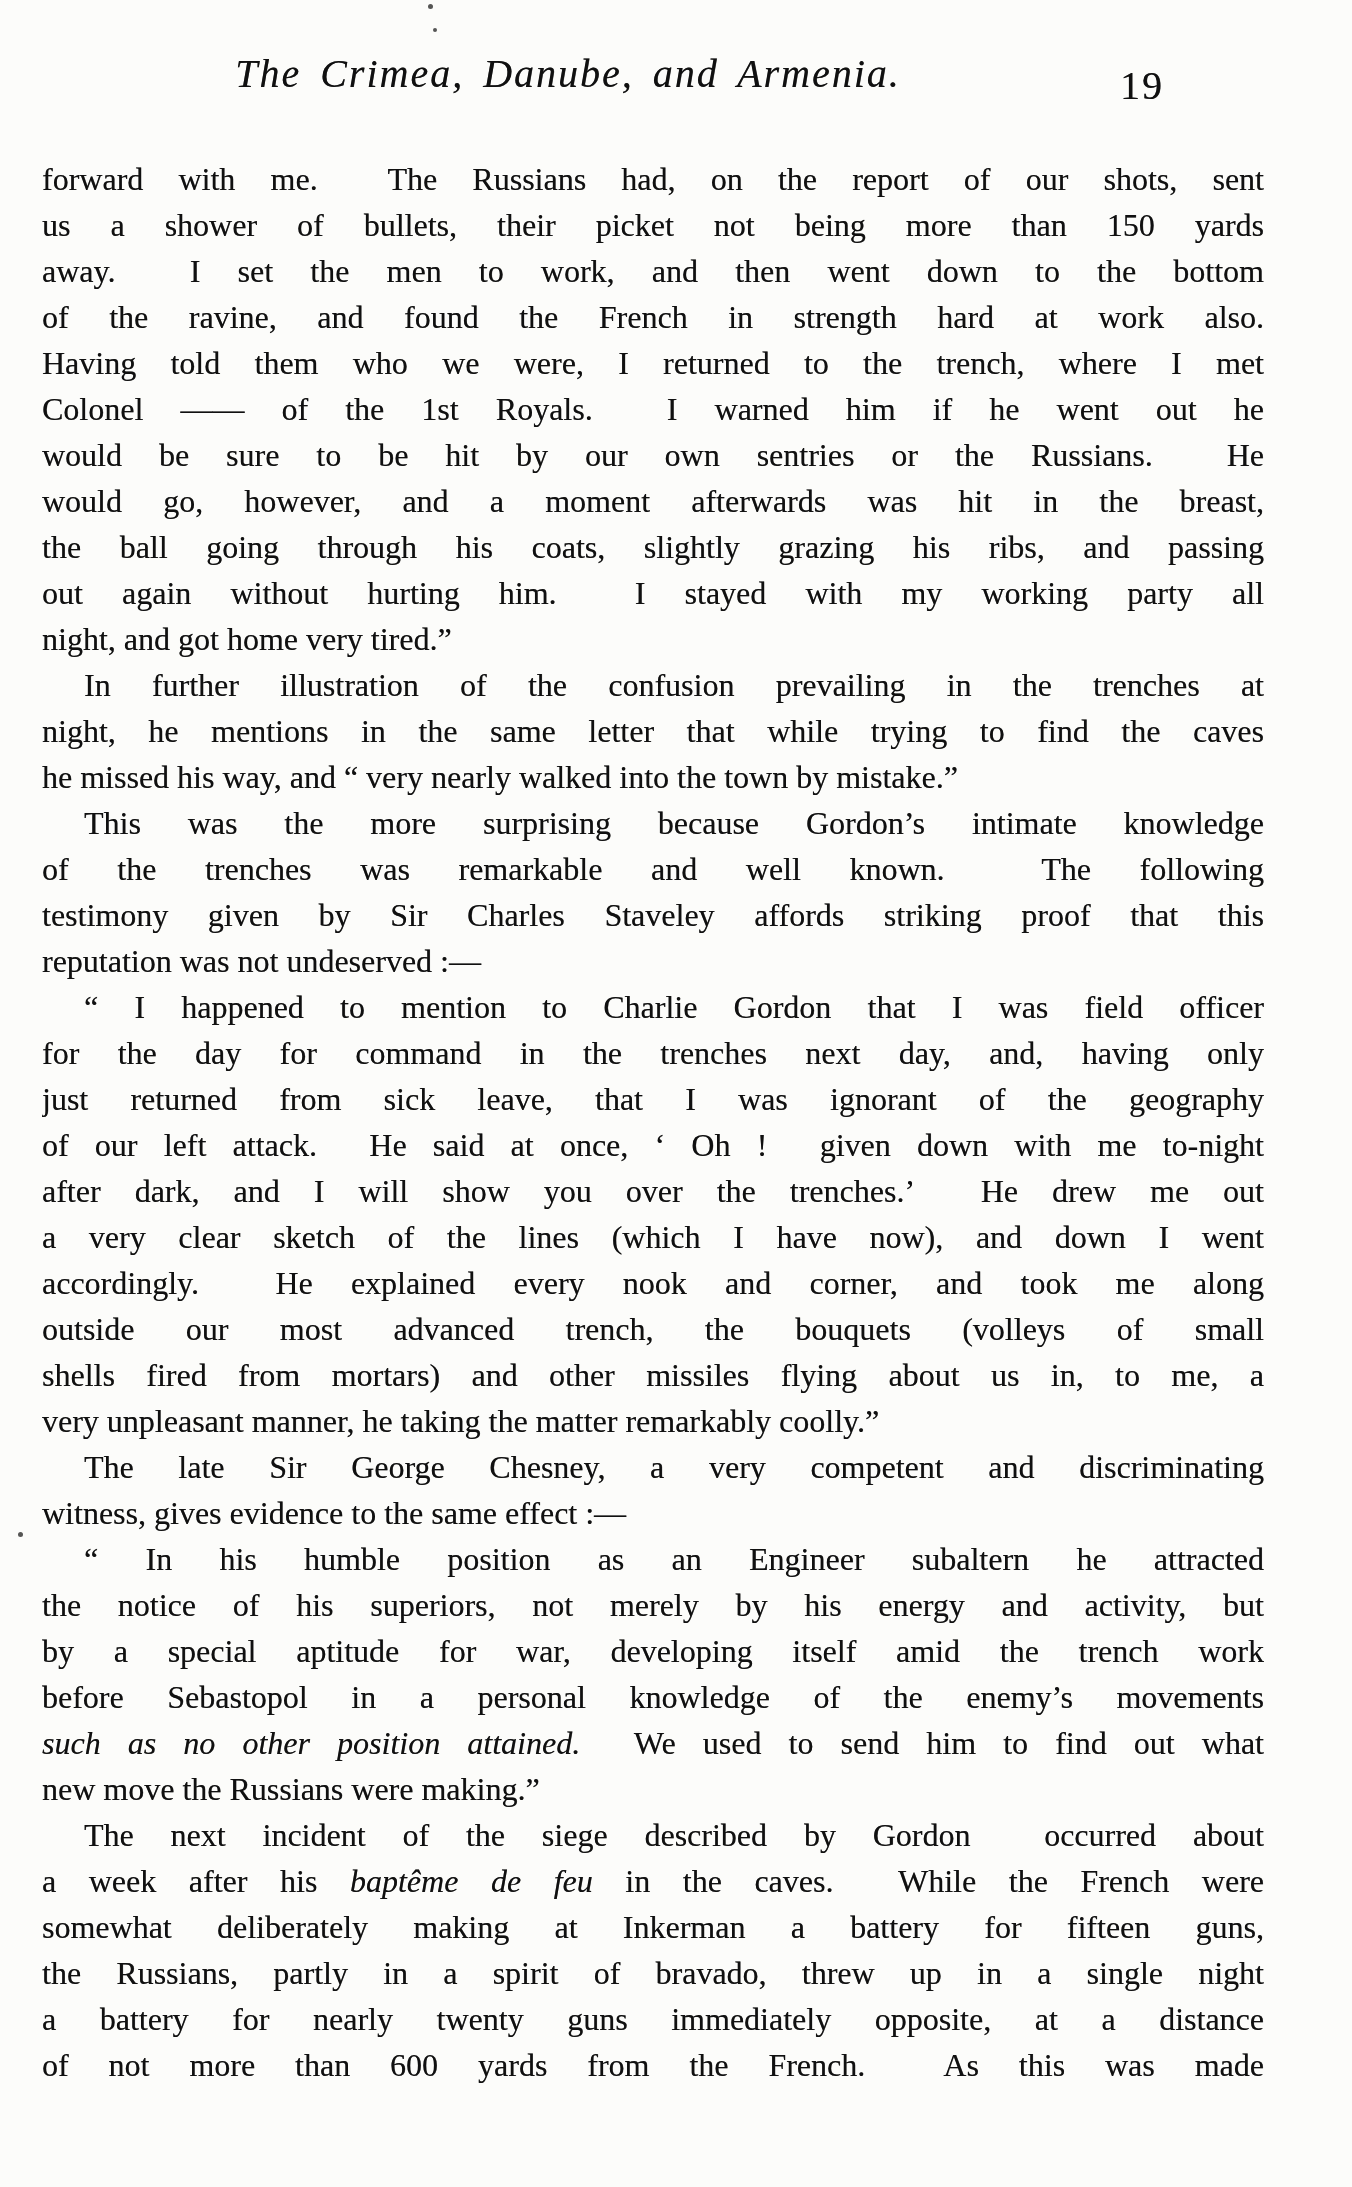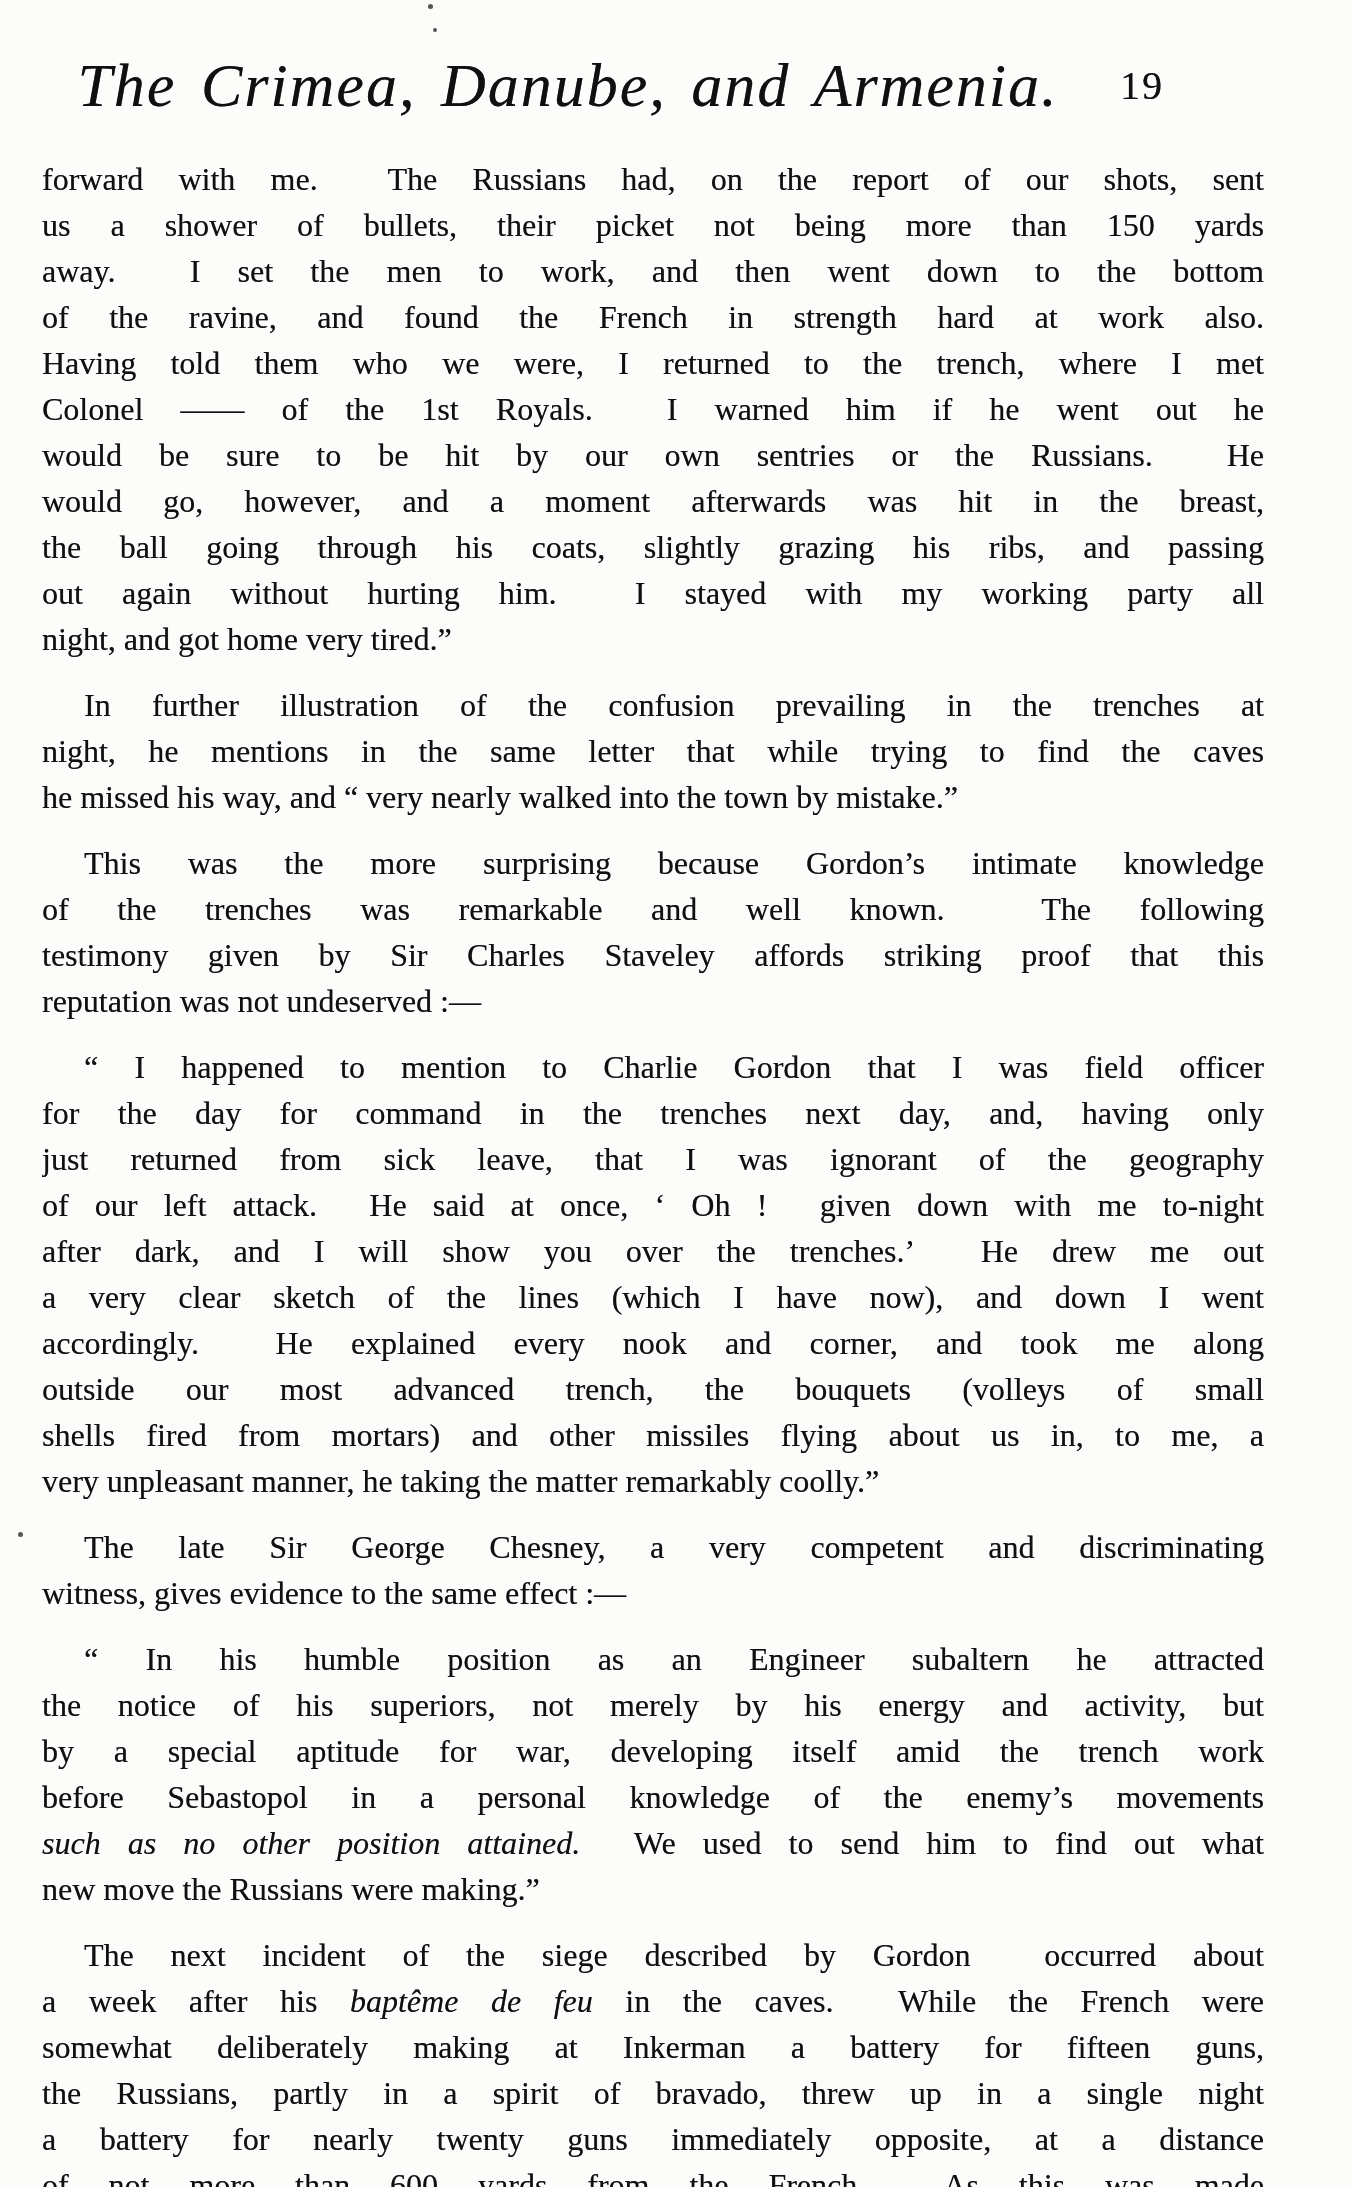--- a/index.html
+++ b/index.html
@@ -11,21 +11,21 @@
     position: relative;
     overflow: hidden;
   }
   .page-header {
     position: absolute;
     top: 50px; left: 42px; width: 1222px;
     height: 80px;
   }
   .running-title {
     font-style: italic;
-    font-size: 62px;
+    font-size: 40px;
     letter-spacing: 2px;
     word-spacing: 7px;
     text-align: center;
     margin-right: 170px; 
     text-shadow: 0.2px 0.2px 0.4px rgba(0,0,0,0.6);
   }
   .page-number {
     position: absolute;
     top: 12px; right: 100px;
     font-size: 40px;
@@ -43,21 +43,21 @@
   .para { margin: 0; }
   .line {
     text-align: justify;
     text-align-last: justify;
     white-space: pre-wrap;
     overflow: hidden;
     max-height: 46px;
   }
   .line span { white-space: inherit; }
   .line.last { text-align-last: left; }
-  .line.indent { text-indent: 42px; margin-top: 20px; }
+  .line.indent { text-indent: 42px; }
   .it { font-style: italic; }
   .speck {
     position: absolute;
     background: #2a2a2a;
     border-radius: 50%;
     opacity: 0.8;
   }
 </style>
 </head>
 <body>

